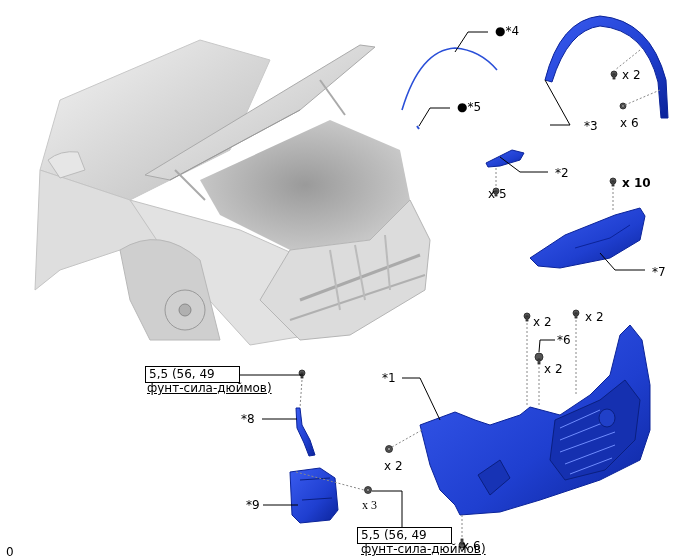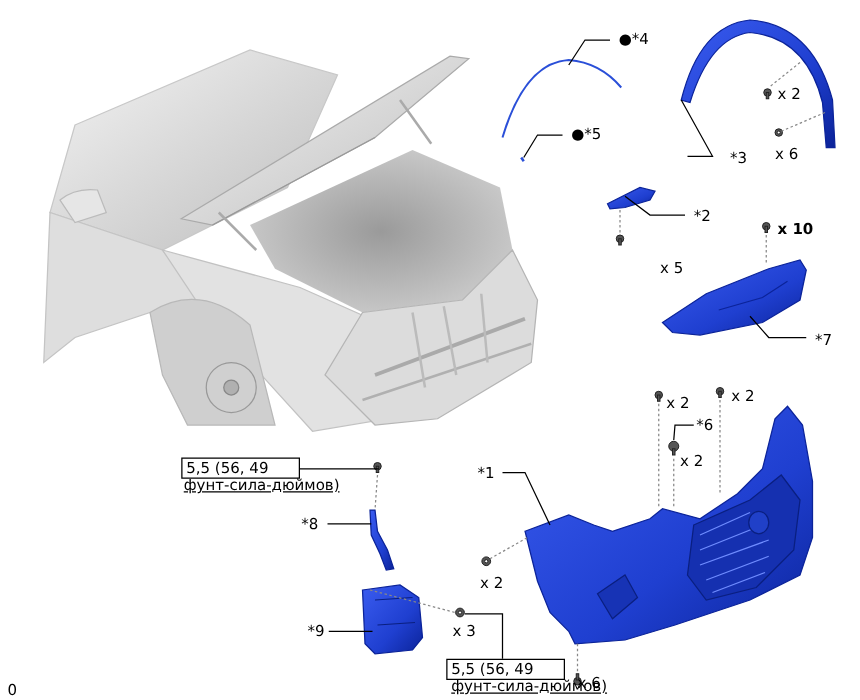--- a/index.html
+++ b/index.html
@@ -177,27 +177,27 @@
   <span class="lbl" style="left:584px;top:119px;">*3</span>
   <span class="lbl" style="left:555px;top:166px;">*2</span>
   <span class="lbl" style="left:652px;top:265px;">*7</span>
   <span class="lbl" style="left:382px;top:371px;">*1</span>
   <span class="lbl" style="left:557px;top:333px;">*6</span>
   <span class="lbl" style="left:241px;top:412px;">*8</span>
   <span class="lbl" style="left:246px;top:498px;">*9</span>
 
   <span class="lbl" style="left:622px;top:68px;">x 2</span>
   <span class="lbl" style="left:620px;top:116px;">x 6</span>
-  <span class="lbl" style="left:528px;top:187px;margin-top:20px;">x 5</span>
+  <span class="lbl" style="left:488px;top:187px;">x 5</span>
   <span class="lbl" style="left:622px;top:176px;font-weight:bold;">x 10</span>
   <span class="lbl" style="left:533px;top:315px;">x 2</span>
   <span class="lbl" style="left:585px;top:310px;">x 2</span>
   <span class="lbl" style="left:544px;top:362px;">x 2</span>
   <span class="lbl" style="left:384px;top:459px;">x 2</span>
-  <span class="lbl" style="left:362px;top:498px;">x 3</span>
+  <span class="lbl" style="left:362px;top:498px;font-family:Liberation Serif, serif;">x 3</span>
   <span class="lbl" style="left:462px;top:539px;">x 6</span>
 
   <div class="torque-box" style="left:145px;top:366px;width:93px;"></div>
   <span class="torque-val" style="left:149px;top:367px;">5,5 (56, 49</span>
   <span class="torque-unit" style="left:147px;top:381px;">фунт-сила-дюймов)</span>
 
   <div class="torque-box" style="left:357px;top:527px;width:93px;"></div>
   <span class="torque-val" style="left:361px;top:528px;">5,5 (56, 49</span>
   <span class="torque-unit" style="left:361px;top:542px;">фунт-сила-дюймов)</span>
 

